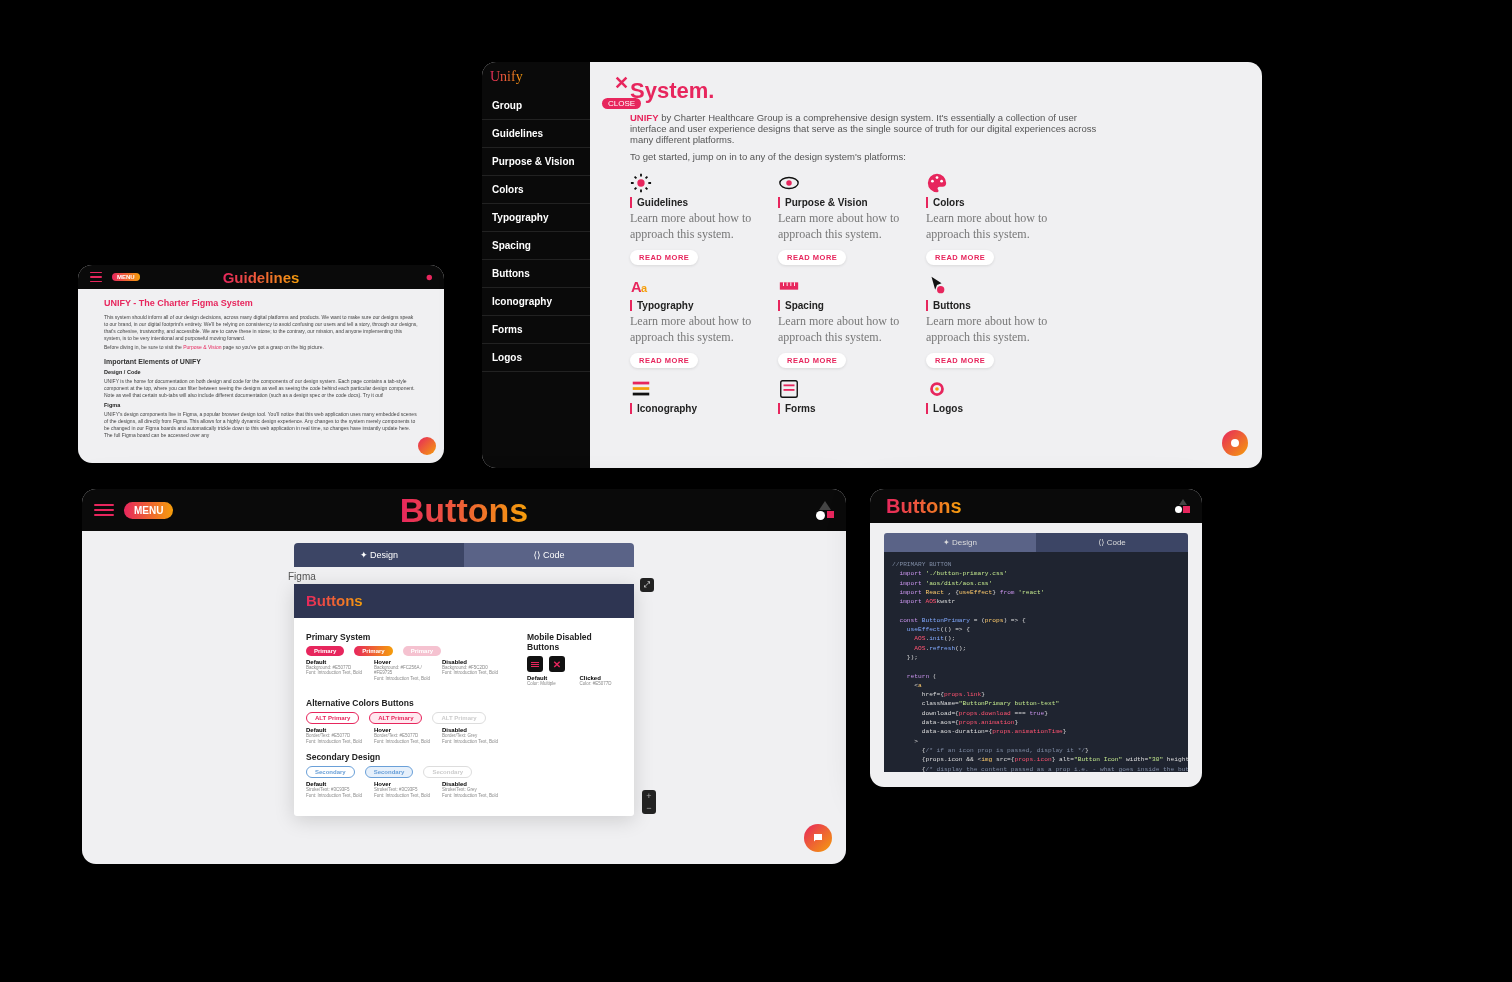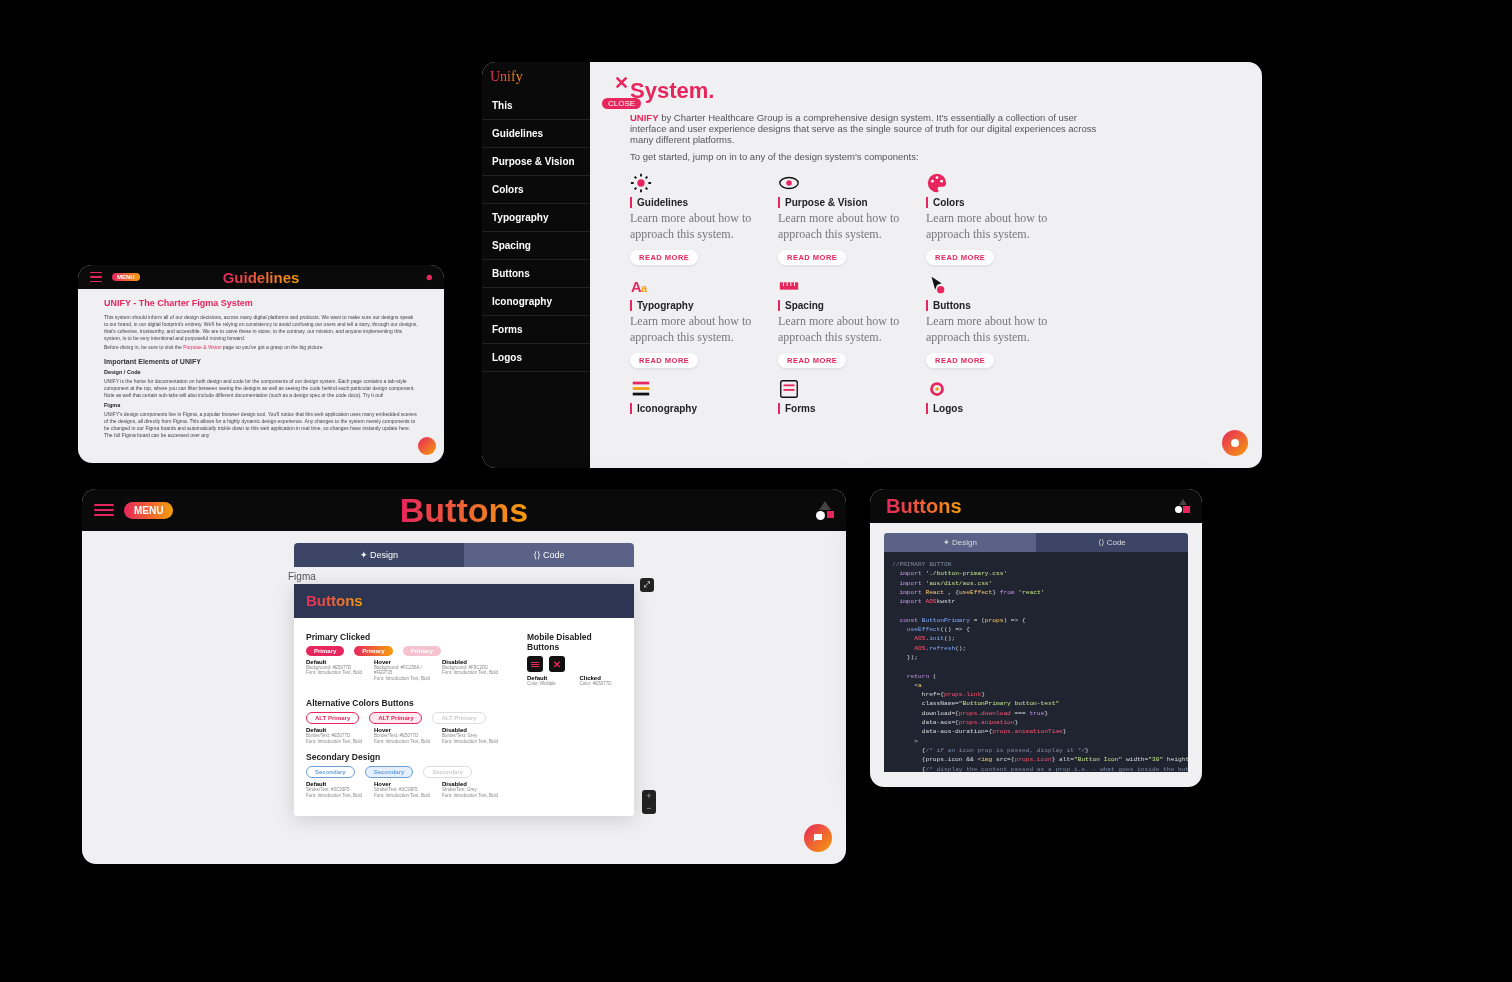--- a/index.html
+++ b/index.html
@@ -146,41 +146,41 @@
   <div class="fab"></div>
 </div>
 
 <div id="panelB" class="panel">
   <div class="layout">
     <div class="side">
       <div class="logo">
           <span class="logo-text">Unify</span>
         </div>
       <div class="nav" id="panelB-nav">
-          <a>This</a>
+          <a>Group</a>
           <a>Guidelines</a>
           <a>Purpose &amp; Vision</a>
           <a>Colors</a>
           <a>Typography</a>
           <a>Spacing</a>
           <a>Buttons</a>
           <a>Iconography</a>
           <a>Forms</a>
           <a>Logos</a>
         </div>
     </div>
     <div class="close-area">
       <div class="close-x">✕</div>
       <div class="close-lbl">CLOSE</div>
     </div>
     <div class="main">
       <div class="main-inner">
         <h1>System.</h1>
         <p class="intro"><b>UNIFY</b><span> by Charter Healthcare Group is a comprehensive design system. It's essentially a collection of user interface and user experience designs that serve as the single source of truth for our digital experiences across many different platforms.</span></p>
-        <p class="intro">To get started, jump on in to any of the design system's components:</p>
+        <p class="intro">To get started, jump on in to any of the design system's platforms:</p>
         <div class="grid" id="panelB-grid">
             <div class="card"><div class="icon">
                 <svg viewBox="0 0 24 24" class="icon-svg">
                   <circle cx="12" cy="12" r="4" fill="#e7265d"></circle>
                   <path d="M12 2v3M12 19v3M4 12H1M23 12h-3M5 5l2 2M17 17l2 2M5 19l2-2M17 7l2-2" stroke="#111" stroke-width="2"></path>
                 </svg>
               </div><h4>Guidelines</h4><p>Learn more about how to approach this system.</p><span class="read-more">READ MORE</span></div>
             <div class="card"><div class="icon">
                 <svg viewBox="0 0 24 24" class="icon-svg">
                   <ellipse cx="12" cy="12" rx="10" ry="6" fill="none" stroke="#111" stroke-width="1.5"></ellipse>
@@ -273,21 +273,21 @@
       <div class="tab active">✦ Design</div>
       <div class="tab inactive">⟨⟩ Code</div>
     </div>
     <div class="figma-lbl">Figma</div>
     <div class="figma-frame">
       <div class="f-expand">⤢</div>
       <div class="f-head"><span class="f-title">Buttons</span></div>
       <div class="f-body">
         <div style="display:flex;gap:20px">
           <div style="flex:1">
-            <div class="sec-title">Primary Clicked</div>
+            <div class="sec-title">Primary System</div>
             <div class="btn-row">
               <span class="pill p-def">Primary</span>
               <span class="pill p-hov">Primary</span>
               <span class="pill p-dis">Primary</span>
             </div>
             <div class="state-row" id="c-primary-states">
                 <div class="state">
                   <b>Default</b>
                   <span>Background: #E5077D</span>
                   <span>Font: Introduction Text, Bold</span>

